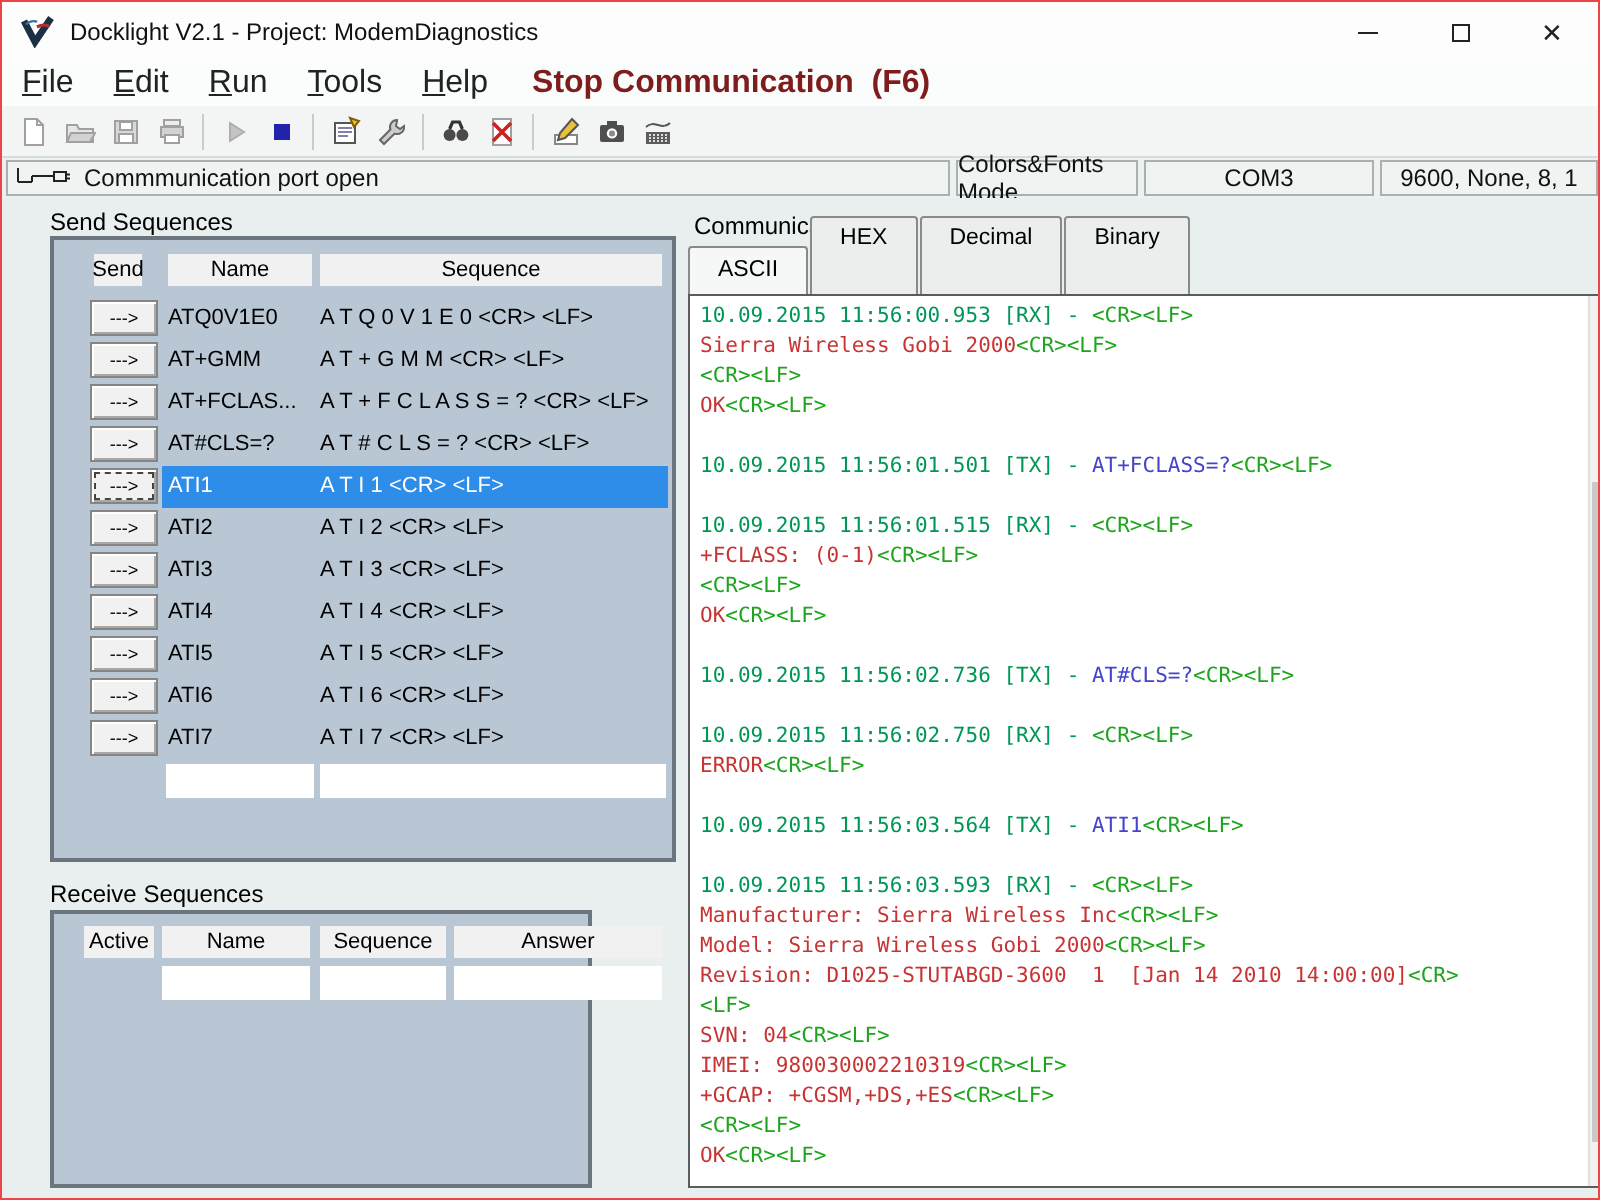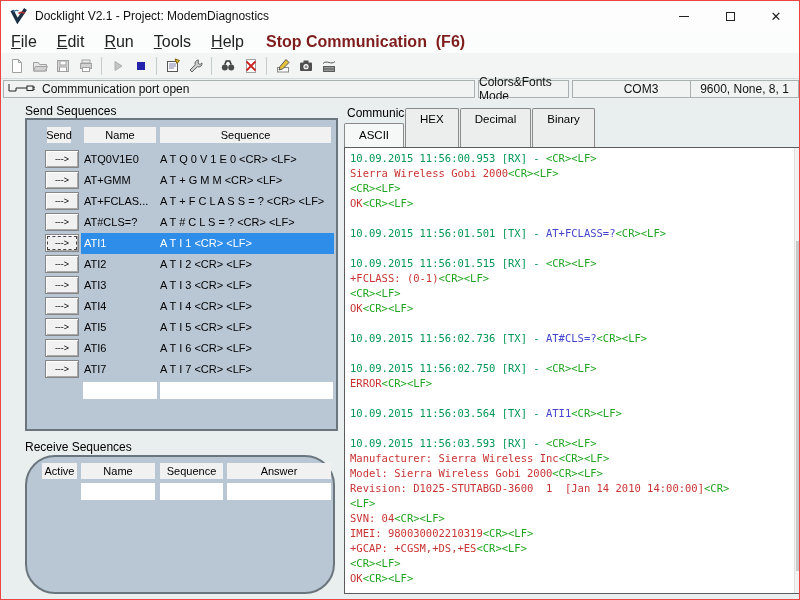--- a/index.html
+++ b/index.html
@@ -32,30 +32,30 @@
   .tbicon { width:23px; height:22px; display:flex; align-items:center; justify-content:center; }
   .tbsep { width:1px; height:18px; background:#c4cccc; margin:0 4px; }
 
   
   .statusbar { position:absolute; left:0; top:78px; width:100%; height:20px; background:#eef1f1; }
   .sbox { position:absolute; top:1px; height:18px; border:1px solid #a8b0b0; background:#f1f3f3;
           font-size:12px; color:#111; display:flex; align-items:center; justify-content:center; }
   .status-left { left:2px; width:472px; justify-content:flex-start; padding-left:4px; }
   .status-left span { margin-left:6px; }
   .status-mode { left:477px; width:91px; }
-  .status-port { left:571px; width:138px; }
+  .status-port { left:571px; width:115px; }
   .status-params { left:689px; width:109px; }
 
   
   .client { position:absolute; left:16px; top:98px; width:798px; height:500px; background:#e9efee; }
   .panel-label { position:absolute; font-size:12px; color:#000; }
 
   .panel { position:absolute; background:#b9c7d5; border:2px solid #6b757d; }
   .send-panel { left:8px; top:19px; width:313px; height:313px; }
-  .recv-panel { left:8px; top:356px; width:310px; height:139px;border-radius:30px; }
+  .recv-panel { left:8px; top:356px; width:271px; height:139px; }
 
   .hcell { position:absolute; height:16px; background:#f1f1f1; font-size:11px; color:#000;
            display:flex; align-items:center; justify-content:center; }
   .white-cell { position:absolute; height:17px; background:#ffffff; }
 
   
   #send-rows { position:absolute; left:0; top:29px; width:100%; }
   .srow { position:relative; height:21px; }
   .send-btn { position:absolute; left:18px; top:1px; width:34px; height:18px; background:#f1f1f1;
               border:1px solid #858585; box-shadow:inset 1px 1px 0 #ffffff, inset -1px -1px 0 #a8a8a8;

